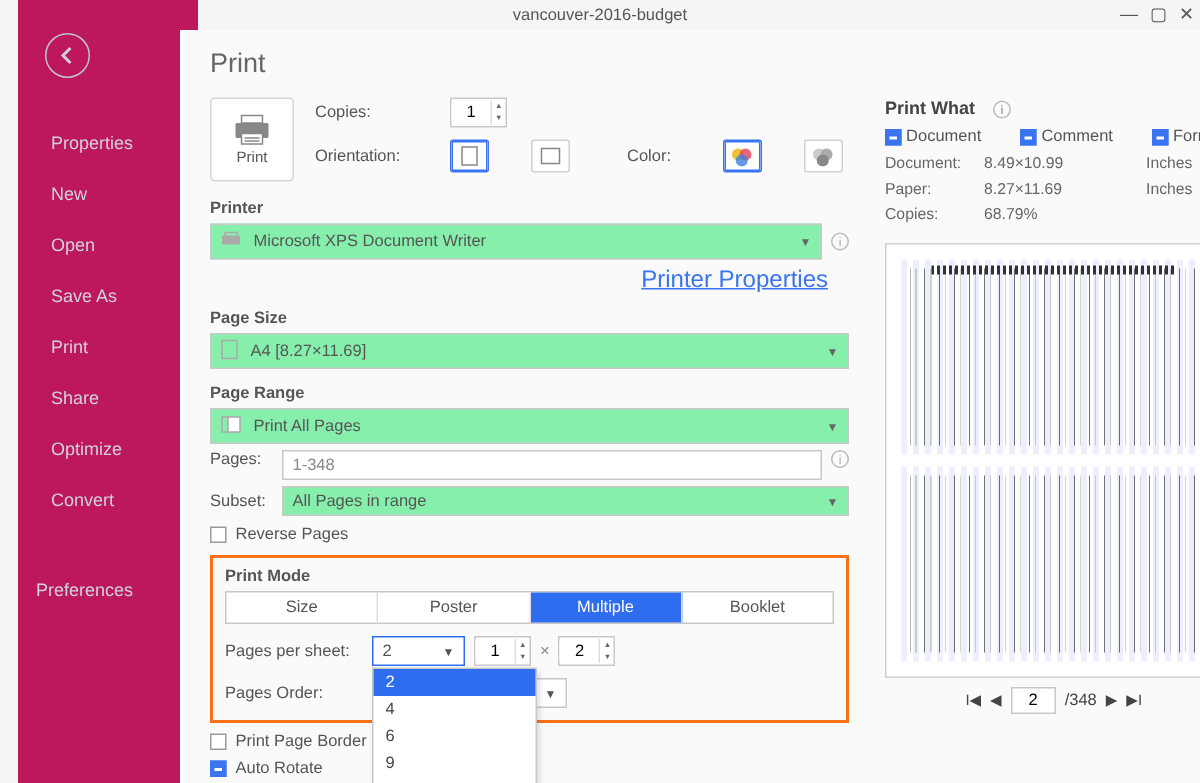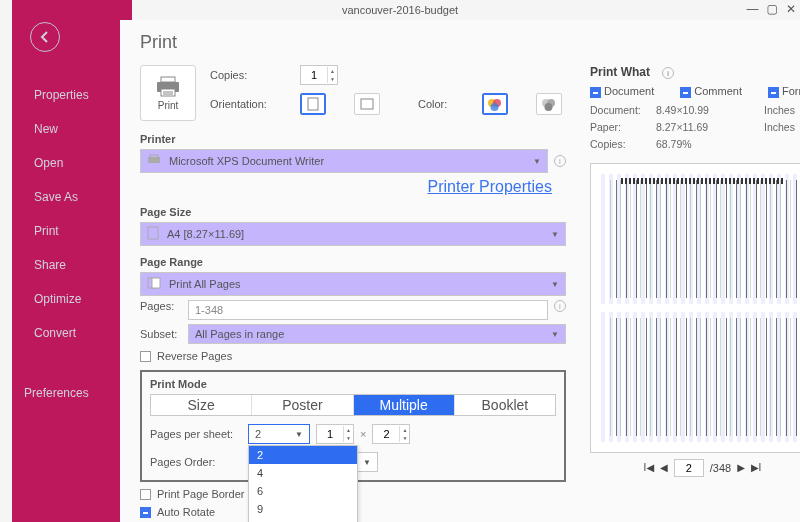--- a/index.html
+++ b/index.html
@@ -34,40 +34,40 @@
   .ctl-row .lbl { font-size: 11px; color: #555; width: 66px; }
   .spin { display: inline-flex; align-items: center; border: 1px solid #c8c8c8; background: #fff; height: 20px; }
   .spin input { width: 26px; border: none; font-size: 11px; text-align: center; outline: none; }
   .spin .arrows { width: 10px; display: flex; flex-direction: column; border-left: 1px solid #ddd; }
   .spin .arrows span { font-size: 5px; line-height: 8px; text-align: center; color: #666; cursor: pointer; }
 
   .orient-btn, .color-btn { width: 26px; height: 22px; border: 1px solid #d0d0d0; background: #fff; border-radius: 2px; display: inline-flex; align-items: center; justify-content: center; cursor: pointer; margin-right: 4px; }
   .orient-btn.active, .color-btn.active { border-color: #3a74f0; box-shadow: 0 0 0 1px #3a74f0 inset; }
 
   .section-label { font-size: 11px; font-weight: bold; color: #555; margin: 10px 0 4px; }
-  .select { display: flex; align-items: center; border: 1px solid #c8c8c8; background: #c4b5fd; height: 24px; padding: 0 6px; font-size: 11px; color: #555; position: relative; cursor: pointer; }
+  .select { display: flex; align-items: center; border: 1px solid #c8c8c8; background: #86efac; height: 24px; padding: 0 6px; font-size: 11px; color: #555; position: relative; cursor: pointer; }
   .select .icon { margin-right: 8px; }
   .select .caret { margin-left: auto; font-size: 8px; color: #666; }
   .info-icon { width: 12px; height: 12px; border: 1px solid #bbb; border-radius: 50%; font-size: 8px; color: #aaa; display: inline-flex; align-items: center; justify-content: center; margin-left: 6px; }
   .link { color: #3a74f0; font-size: 16px; text-decoration: underline; display: block; text-align: right; margin: 5px 14px 0 0; }
 
   .kv-row { display: flex; align-items: center; margin-top: 4px; }
   .kv-row .kl { font-size: 11px; color: #555; width: 48px; }
   .kv-row .kv-input { flex: 1; border: 1px solid #c8c8c8; background: #fff; height: 20px; font-size: 11px; color: #888; padding: 0 6px; }
   .select.small { height: 20px; }
 
   .chk-row { display: flex; align-items: center; font-size: 11px; color: #555; margin-top: 6px; gap: 6px; }
   .chk { width: 11px; height: 11px; border: 1px solid #999; background: #fff; display: inline-block; }
   .chk.checked { background: #3a74f0; border-color: #3a74f0; position: relative; }
   .chk.checked::after { content: ""; position: absolute; left: 2px; top: 4px; width: 5px; height: 2px; background: #fff; }
 
-  .print-mode { border: 2px solid #737373; padding: 6px 8px 8px; margin-top: 8px; position: relative; }
+  .print-mode { border: 2px solid #f97316; padding: 6px 8px 8px; margin-top: 8px; position: relative; }
   .print-mode .section-label { margin-top: 0; }
   .seg { display: flex; border: 1px solid #c8c8c8; background: #fff; height: 22px; margin-top: 4px; }
-  .seg .seg-item { flex: 1; font-size: 14px; color: #555; display: flex; align-items: center; justify-content: center; border-right: 1px solid #e0e0e0; cursor: pointer; }
+  .seg .seg-item { flex: 1; font-size: 11px; color: #555; display: flex; align-items: center; justify-content: center; border-right: 1px solid #e0e0e0; cursor: pointer; }
   .seg .seg-item:last-child { border-right: none; }
   .seg .seg-item.active { background: #2e6df0; color: #fff; }
 
   .pm-row { display: flex; align-items: center; margin-top: 8px; gap: 6px; font-size: 11px; color: #555; }
   .pm-row .pml { width: 92px; }
   .pm-select { border: 1px solid #c8c8c8; background: #fff; height: 20px; font-size: 11px; color: #555; padding: 0 6px; display: flex; align-items: center; width: 62px; position: relative; }
   .pm-select.open { border-color: #2e6df0; }
   .pm-select .caret { margin-left: auto; font-size: 8px; }
   .mult { font-size: 11px; color: #888; }
 

